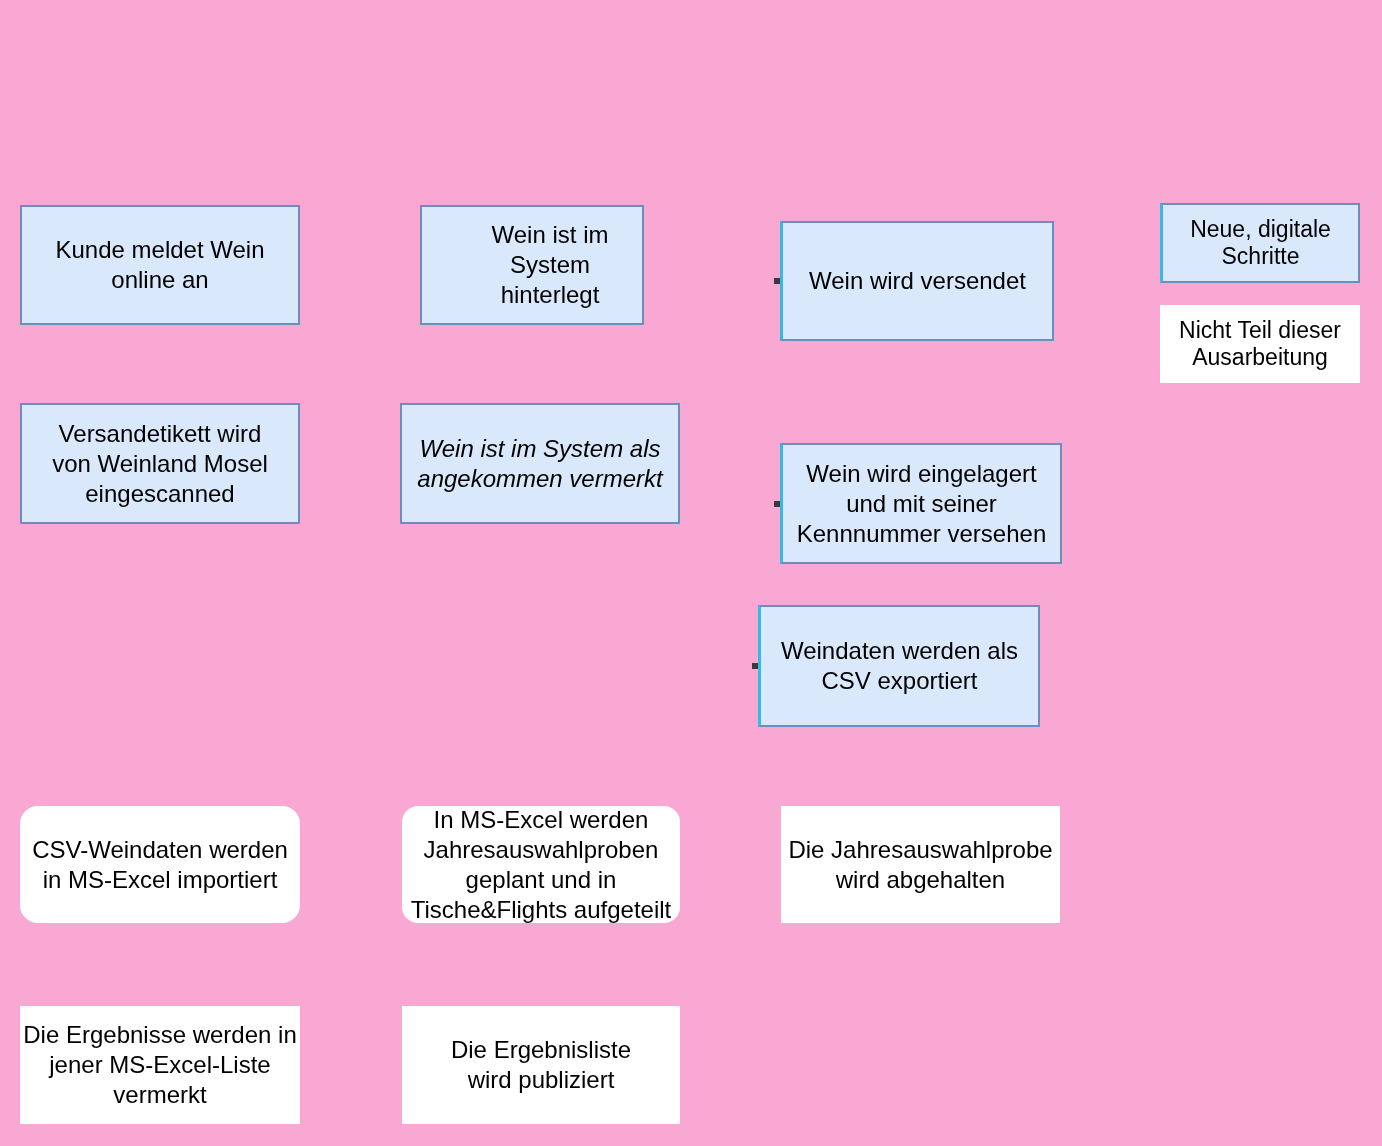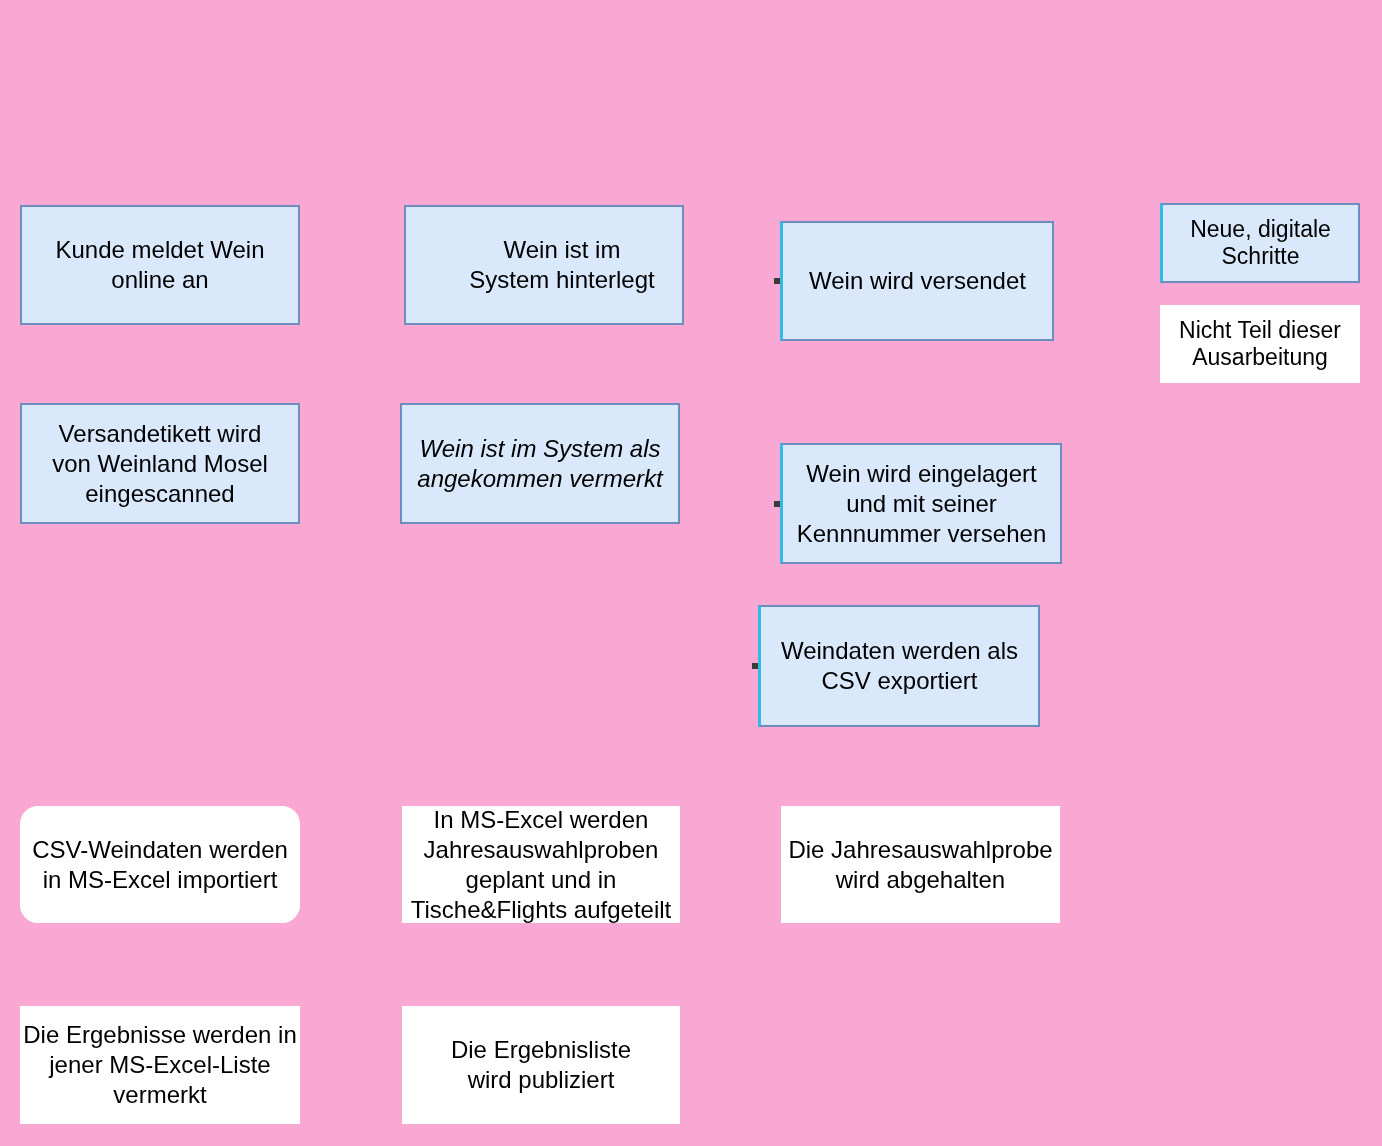--- a/index.html
+++ b/index.html
@@ -49,21 +49,21 @@
 </head>
 <body>
 
 <div class="canvas">
 
   <div class="node blue" style="left:20px; top:205px; width:280px; height:120px;">
     <span class="label">Kunde meldet Wein
 online an</span>
   </div>
 
-  <div class="node blue" style="left:404px; top:205px; width:280px; height:120px;padding-left:36px;">
+  <div class="node blue" style="left:420px; top:205px; width:224px; height:120px;padding-left:36px;">
     <span class="label">Wein ist im
 System hinterlegt</span>
   </div>
 
   <div class="node blue digital notch" style="left:780px; top:215px; width:274px; height:120px;margin-top:6px;">
     <span class="label">Wein wird versendet</span>
   </div>
 
   <div class="node blue digital legend-box" style="left:1160px; top:203px; width:200px; height:80px;">
     <span class="label">Neue, digitale Schritte</span>
@@ -94,21 +94,21 @@
   <div class="node blue digital notch" style="left:758px; top:605px; width:282px; height:122px;">
     <span class="label">Weindaten werden als
 CSV exportiert</span>
   </div>
 
   <div class="node white" style="left:20px; top:806px; width:280px; height:117px;border-radius:18px;">
     <span class="label">CSV-Weindaten werden
 in MS-Excel importiert</span>
   </div>
 
-  <div class="node white" style="left:402px; top:806px; width:278px; height:117px;">
+  <div class="node white" style="left:402px; top:806px; width:278px; height:117px;border-radius:16px;">
     <span class="label">In MS-Excel werden
 Jahresauswahlproben
 geplant und in
 Tische&amp;Flights aufgeteilt</span>
   </div>
 
   <div class="node white" style="left:781px; top:806px; width:279px; height:117px;">
     <span class="label">Die Jahresauswahlprobe
 wird abgehalten</span>
   </div>

